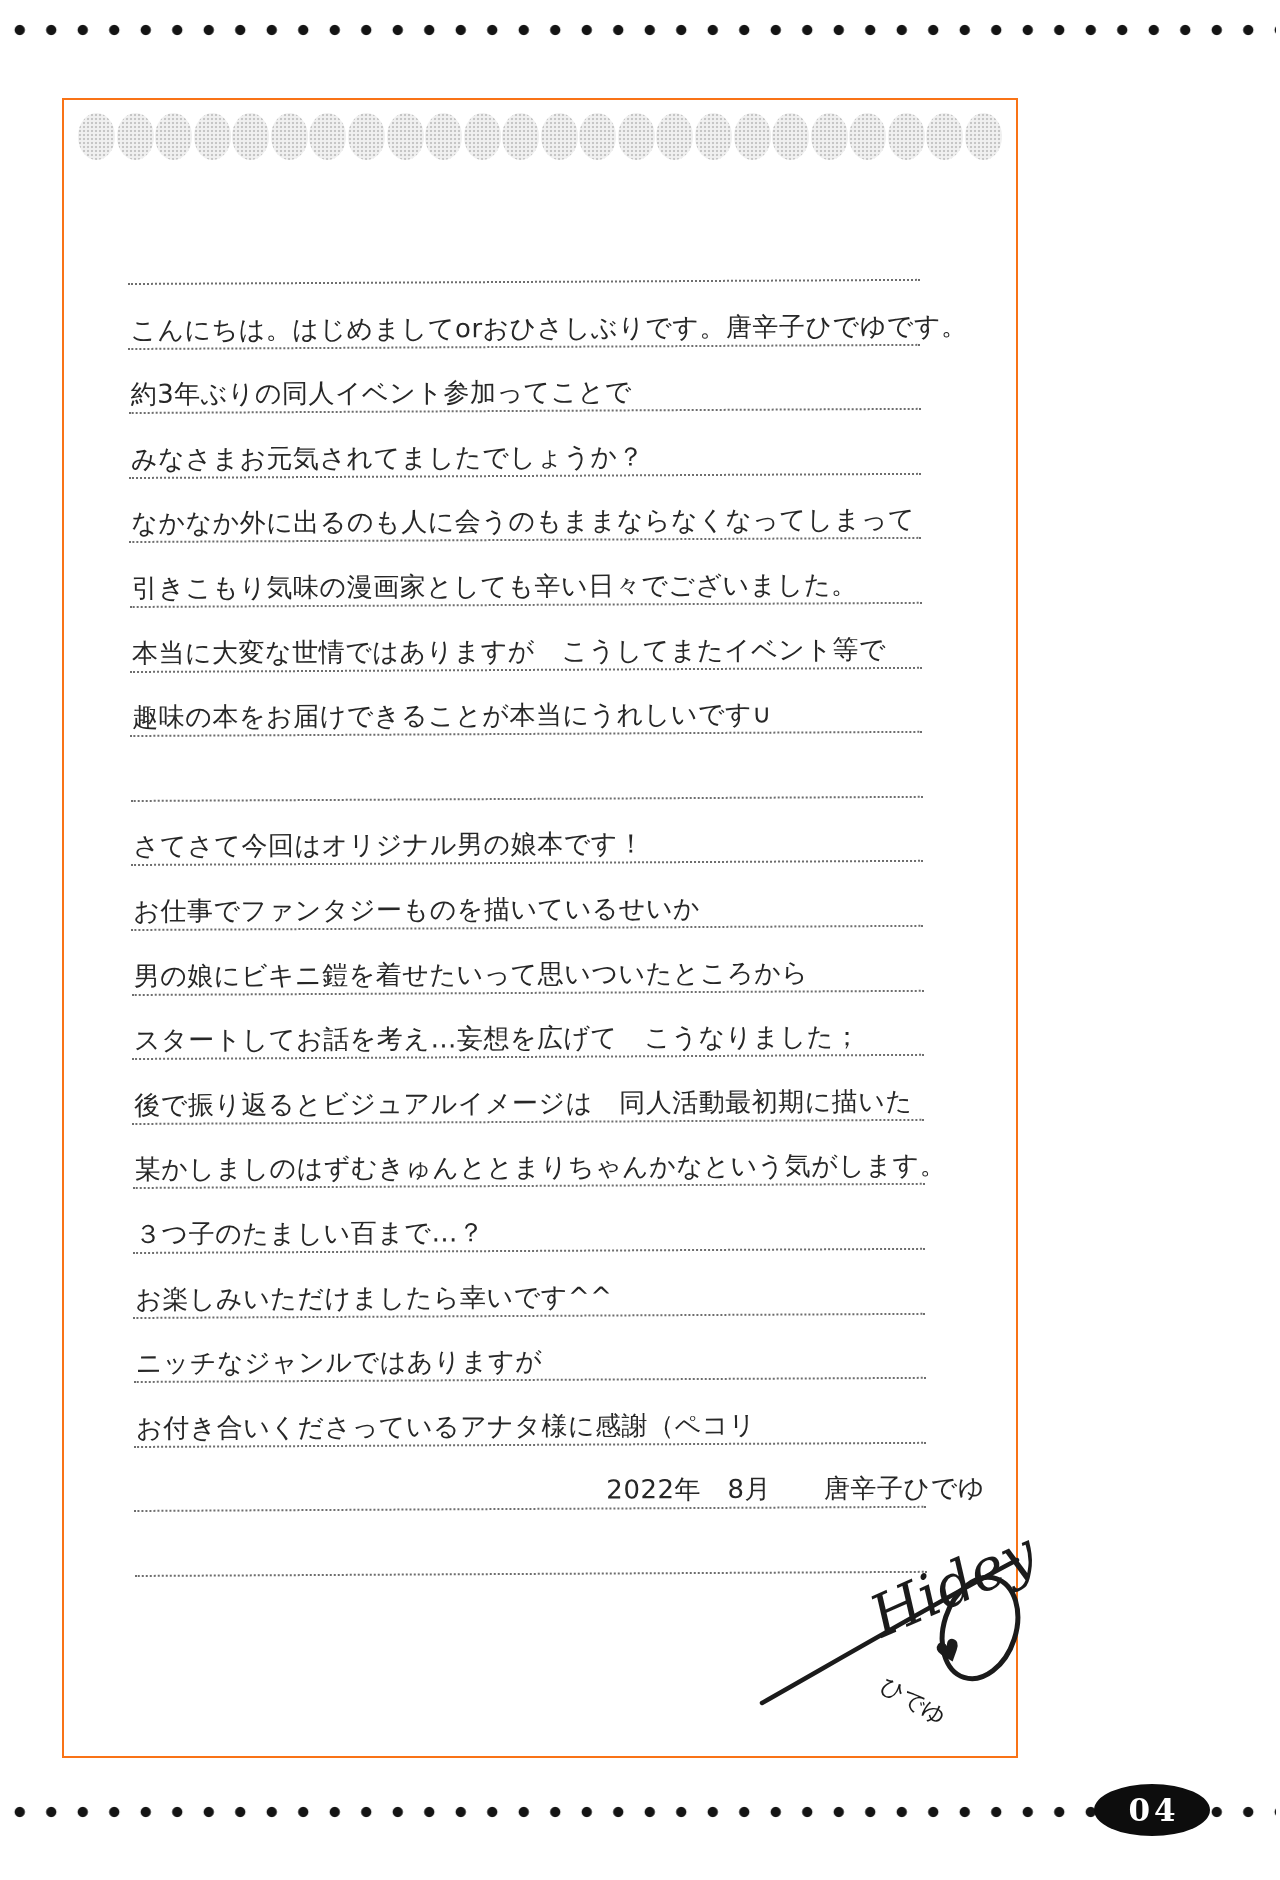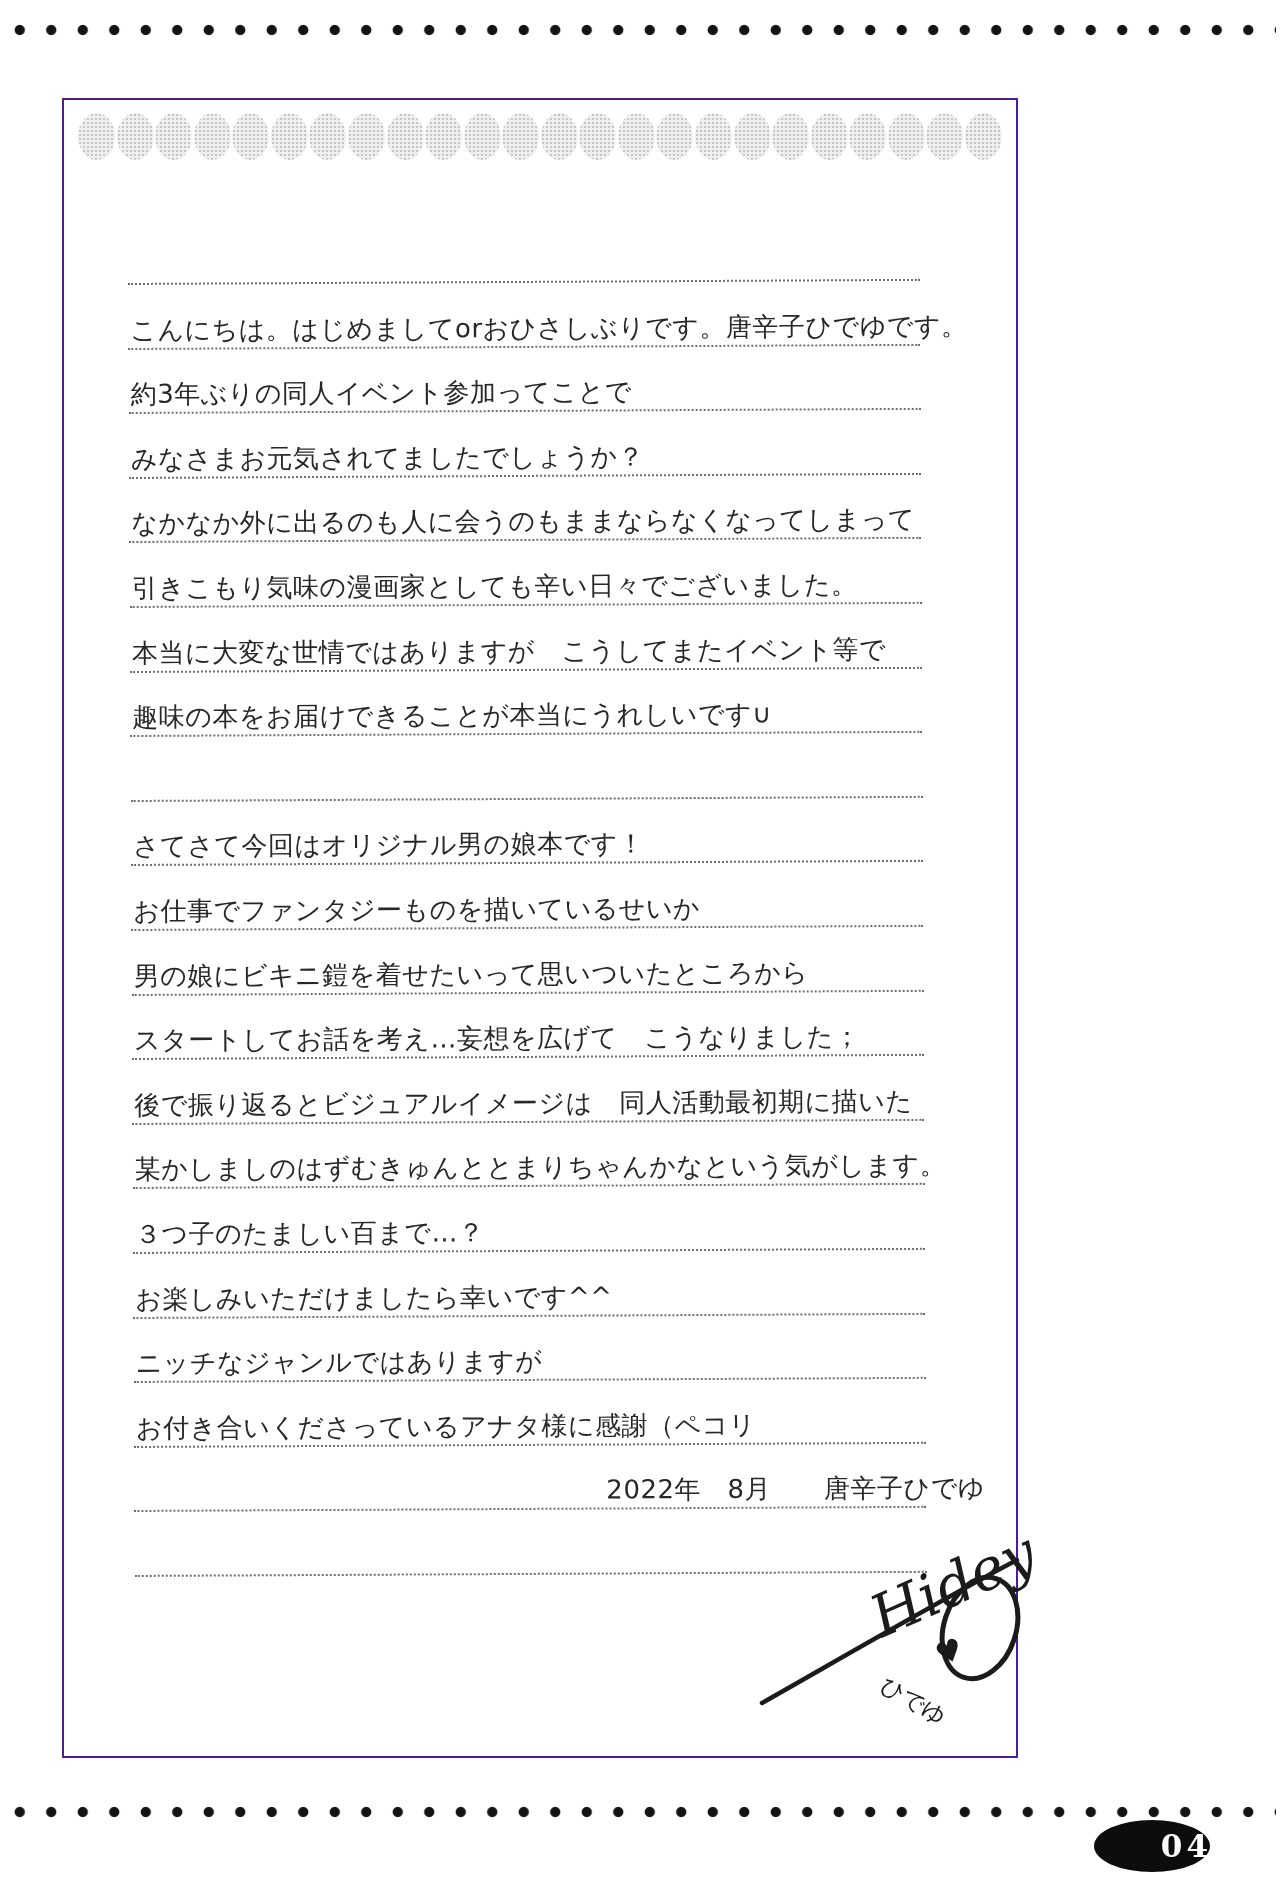--- a/index.html
+++ b/index.html
@@ -12,30 +12,30 @@
     position:absolute;left:4px;right:4px;height:12px;
     background-image:radial-gradient(circle,#141414 4.6px,transparent 5.6px);
     background-size:31.5px 12px;background-repeat:repeat-x;background-position:0 50%;
   }
   .dot-row.top{top:24px;}
   .dot-row.bottom{top:1806px;}
   
   .page-badge{
     position:absolute;left:1094px;top:1784px;width:116px;height:52px;
     background:#0d0d0d;border-radius:50%;
-    display:flex;align-items:center;justify-content:flex-end;margin-top:36px;
+    display:flex;align-items:center;justify-content:center;
   }
   .page-badge span{
     color:#ffffff;font-family:"DejaVu Serif",serif;font-weight:bold;
     font-size:31px;letter-spacing:4px;transform:translateX(2px);
   }
   
   .frame{
     position:absolute;left:62px;top:98px;width:952px;height:1656px;
-    border:2px solid #4c1d95;background:#ffffff;
+    border:2px solid #f97316;background:#ffffff;
   }
   
   .halftone-row{
     position:absolute;top:13px;left:14px;right:14px;height:47px;
     display:flex;justify-content:space-between;
   }
   .ht{
     width:37px;height:47px;border-radius:50%;
     background-color:#f0f0f0;
     background-image:radial-gradient(circle,#c6c6c6 1.1px,transparent 1.6px);

